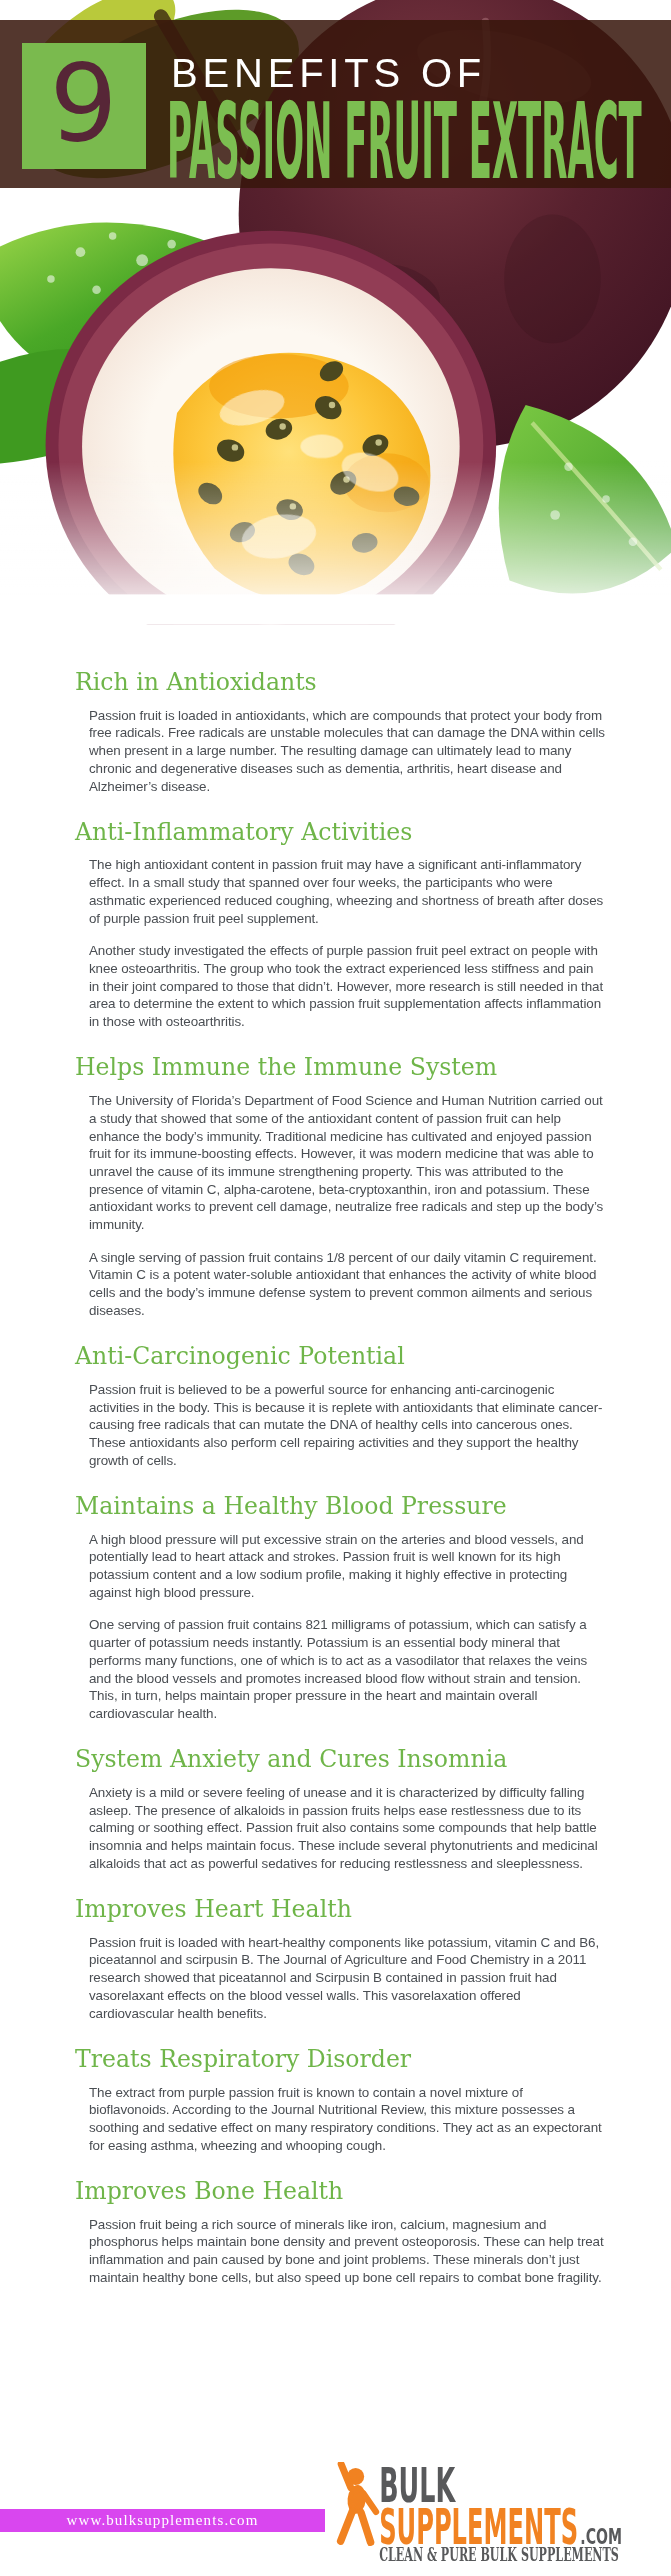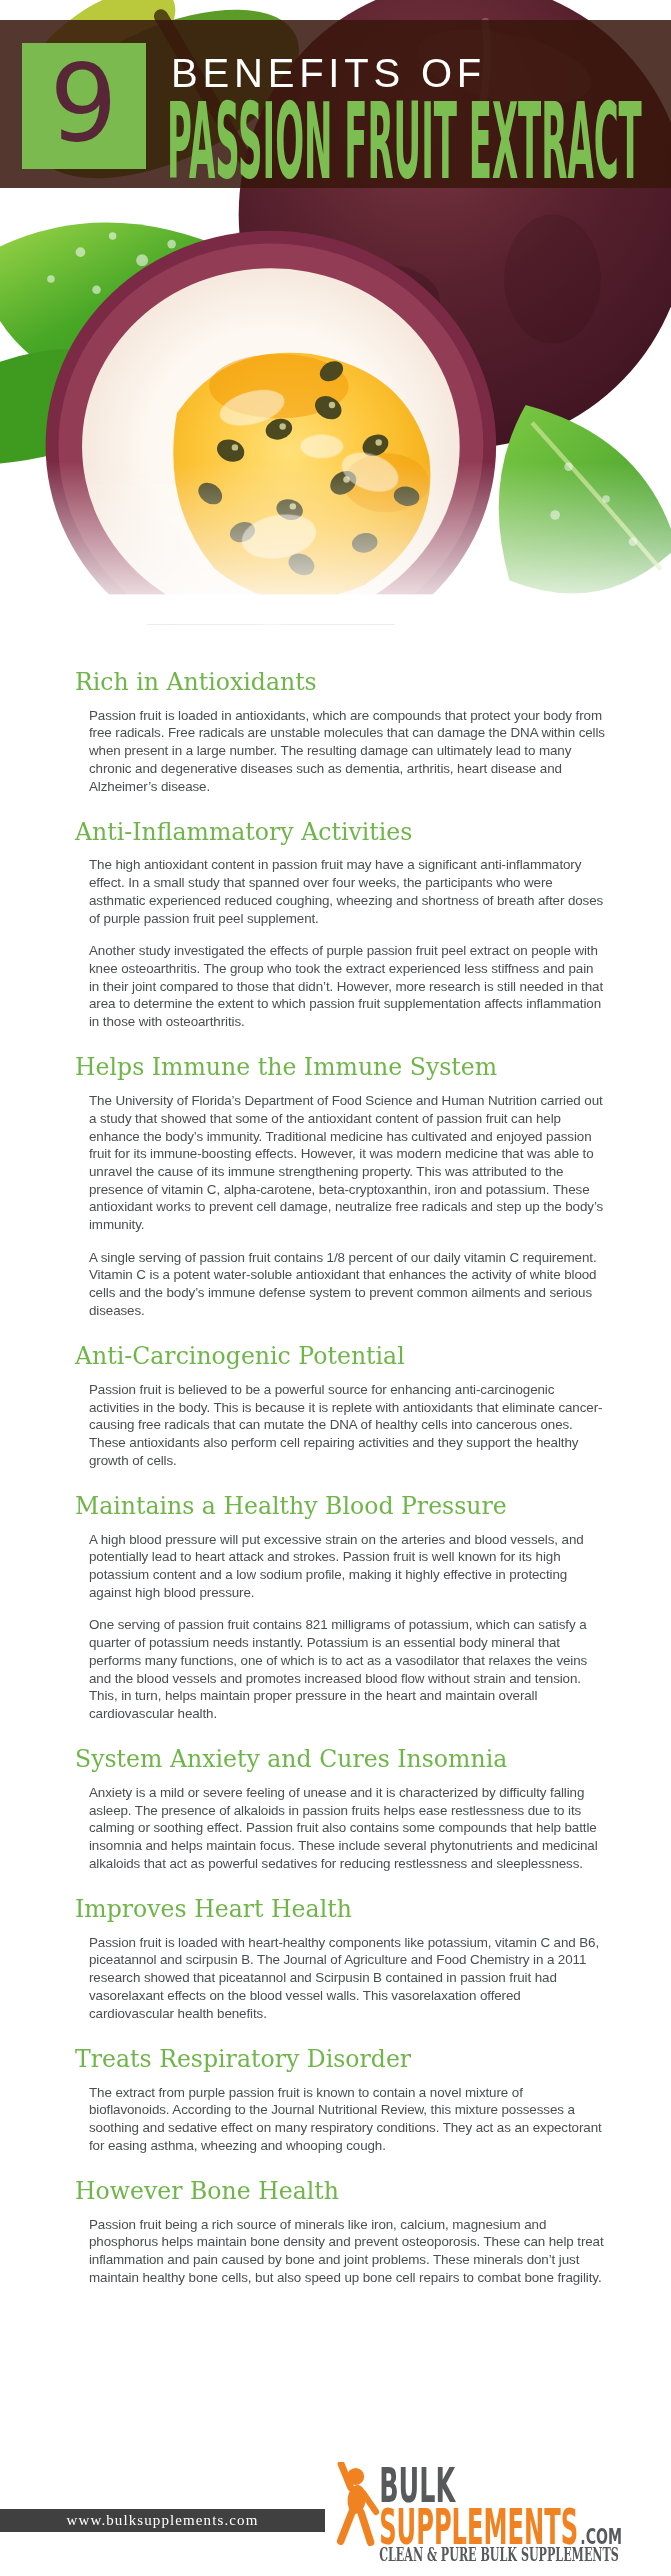--- a/index.html
+++ b/index.html
@@ -36,21 +36,21 @@
     color:#6fb549;font-size:23.6px;line-height:27px;margin:23.6px 0 10.7px 0;
   }
   .benefit:first-child h2{margin-top:47px;}
   .benefit p{
     color:#4a4e53;font-size:13.4px;line-height:17.7px;letter-spacing:-0.1px;
     margin:0 0 15px 14px;
   }
   
   .url-bar{
     position:absolute;left:0;top:2509px;width:325px;height:22.5px;
-    background:#404040;display:flex;align-items:center;justify-content:center;z-index:4;
+    background:#d946ef;display:flex;align-items:center;justify-content:center;z-index:4;
   }
   .url-bar span{
     font-family:"Liberation Serif",serif;color:#ffffff;
     font-size:15px;letter-spacing:1.1px;
   }
   .logo{position:absolute;left:334px;top:2462px;width:292px;height:107px;z-index:4;}
 </style>
 </head>
 <body>
 
@@ -221,21 +221,21 @@
       <h2>Improves Heart Health</h2>
       <p>Passion fruit is loaded with heart-healthy components like potassium, vitamin C and B6, piceatannol and scirpusin B. The Journal of Agriculture and Food Chemistry in a 2011 research showed that piceatannol and Scirpusin B contained in passion fruit had vasorelaxant effects on the blood vessel walls. This vasorelaxation offered cardiovascular health benefits.</p>
     </section>
 
     <section class="benefit">
       <h2>Treats Respiratory Disorder</h2>
       <p>The extract from purple passion fruit is known to contain a novel mixture of bioflavonoids. According to the Journal Nutritional Review, this mixture possesses a soothing and sedative effect on many respiratory conditions. They act as an expectorant for easing asthma, wheezing and whooping cough.</p>
     </section>
 
     <section class="benefit">
-      <h2>However Bone Health</h2>
+      <h2>Improves Bone Health</h2>
       <p>Passion fruit being a rich source of minerals like iron, calcium, magnesium and phosphorus helps maintain bone density and prevent osteoporosis. These can help treat inflammation and pain caused by bone and joint problems. These minerals don’t just maintain healthy bone cells, but also speed up bone cell repairs to combat bone fragility.</p>
     </section>
 
   </div>
 
   <div class="url-bar">
     <span>www.bulksupplements.com</span>
   </div>
 
   <div class="logo">

